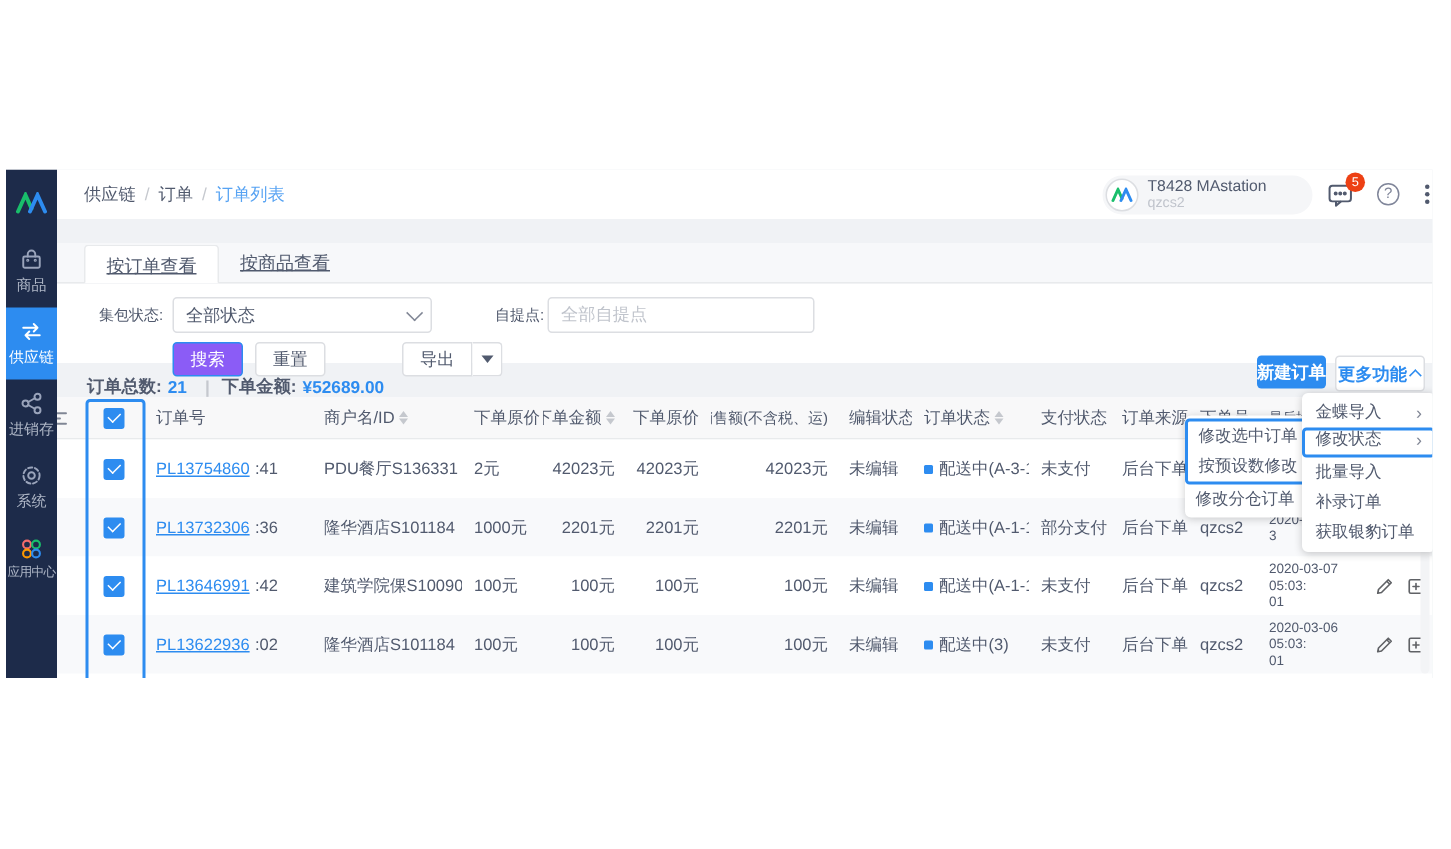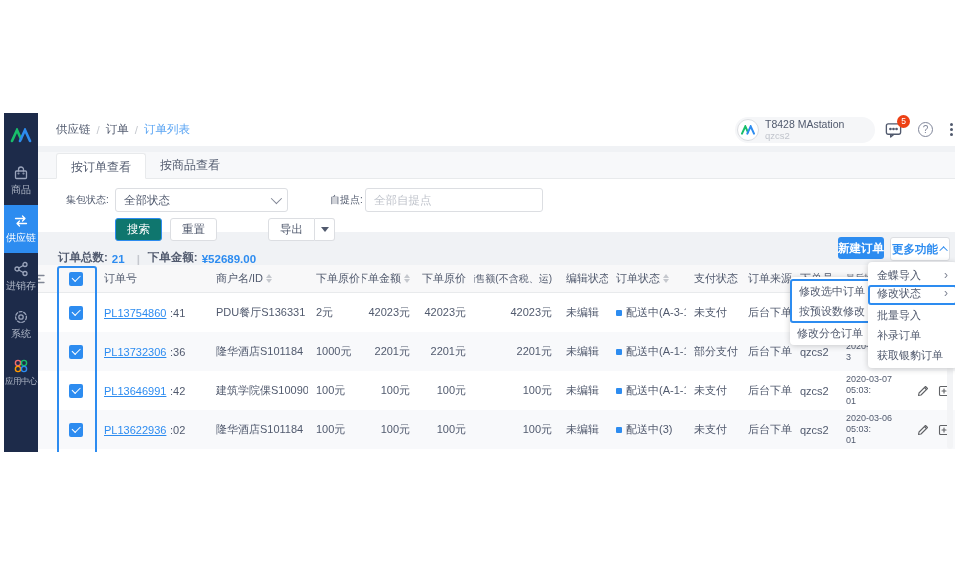--- a/index.html
+++ b/index.html
@@ -31,38 +31,38 @@
   .user-sub { font-size:9.5px; color:#c0c4cc; }
   .msg-wrap { position:absolute; left:846px; top:7px; width:20px; height:20px; cursor:pointer; }
   .badge { position:absolute; right:-6px; top:-5px; min-width:13px; height:13px; border-radius:7px; background:#ed4014; color:#fff; font-size:8.5px; line-height:13px; text-align:center; padding:0 2px; }
   .help { position:absolute; left:880px; top:9px; width:15px; height:15px; border:1px solid #80869a; border-radius:50%; color:#80869a; font-size:10px; line-height:13px; text-align:center; cursor:pointer; }
   .kebab { position:absolute; left:906px; top:8px; width:14px; height:17px; display:flex; flex-direction:column; align-items:center; justify-content:space-between; padding:2px 0; cursor:pointer; }
   .kebab i { width:3px; height:3px; border-radius:50%; background:#515a6e; }
 
   
   .main { position:absolute; left:34px; top:33px; width:917px; height:306px; background:#f0f2f5; overflow:hidden; }
 
-  .card1 { position:absolute; left:0; top:6px; width:917px; height:80px; background:#ffffff; }
+  .card1 { position:absolute; left:0; top:16px; width:917px; height:80px; background:#ffffff;text-decoration:underline; }
   .tabs { position:relative; height:27px; background:#f7f8fa; border-bottom:1px solid #e8eaec; display:flex; align-items:flex-end; padding-left:18px; }
   .tab { height:26px; line-height:26px; padding:0 14px; font-size:12px; color:#515a6e; cursor:pointer; }
   .tab.active { background:#ffffff; border:1px solid #e8eaec; border-bottom:1px solid #ffffff; border-radius:3px 3px 0 0; margin-bottom:-1px; }
 
   .filter-row { position:absolute; left:0; top:36px; width:917px; height:24px; }
   .f-label { position:absolute; top:5px; font-size:10px; color:#515a6e; }
   .lab1 { left:28px; }
   .lab2 { left:292px; }
   .select { position:absolute; left:77px; top:0; width:173px; height:24px; border:1px solid #dcdee2; border-radius:3px; background:#fff; display:flex; align-items:center; padding:0 8px; cursor:pointer; }
   .select .val { flex:1; font-size:11.5px; color:#515a6e; }
   .chev { width:8px; height:8px; border-right:1.5px solid #808695; border-bottom:1.5px solid #808695; transform:rotate(45deg) translateY(-2px); }
   .input { position:absolute; left:327px; top:0; width:178px; height:24px; border:1px solid #dcdee2; border-radius:3px; background:#fff; padding:0 8px; font-size:11.5px; color:#515a6e; font-family:"Liberation Sans", sans-serif; }
   .input::placeholder { color:#c0c4cc; }
 
   .btn-row { position:absolute; left:77px; top:66px; display:flex; gap:8px; }
   .btn { height:23px; padding:0 11px; font-size:11.5px; border-radius:3px; border:1px solid #dcdee2; background:#fff; color:#515a6e; display:flex; align-items:center; cursor:pointer; }
-  .btn.primary { background:#0f766e; border-color:#2d8cf0; color:#fff; }
+  .btn.primary { background:#8b5cf6; border-color:#2d8cf0; color:#fff; }
   .split { display:flex;padding-left:43px; }
   .split .btn { border-radius:3px 0 0 3px; }
   .split .caret-btn { width:20px; height:23px; border:1px solid #dcdee2; border-left:none; border-radius:0 3px 3px 0; background:#fff; display:flex; align-items:center; justify-content:center; cursor:pointer; }
   .tri-down { width:0; height:0; border-left:4px solid transparent; border-right:4px solid transparent; border-top:5px solid #515a6e; }
 
   .summary { position:absolute; left:0; top:86px; width:917px; height:33px; display:flex; align-items:flex-end; padding-left:20px; font-size:11.5px;font-weight:bold; }
   .summary .num { color:#2d8cf0; margin:0 4px; }
   .summary .div { color:#c5c8ce; margin:0 8px; }
   .new-order-btn { position:absolute; left:800px; top:5px; width:46px; height:22px; background:#2d8cf0; color:#fff; border-radius:3px; font-size:11.5px; display:flex; align-items:center; justify-content:center; cursor:pointer; }
   .more-btn { position:absolute; left:852px; top:5px; width:60px; height:24px; background:#fff; border:1px solid #dcdee2; color:#2d8cf0; border-radius:3px; font-size:11.5px; display:flex; align-items:center; justify-content:center; gap:4px; cursor:pointer; }

